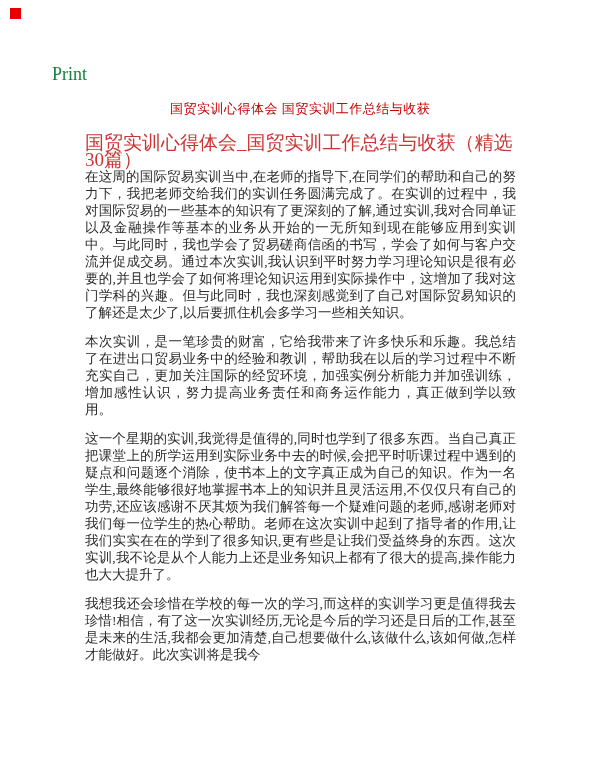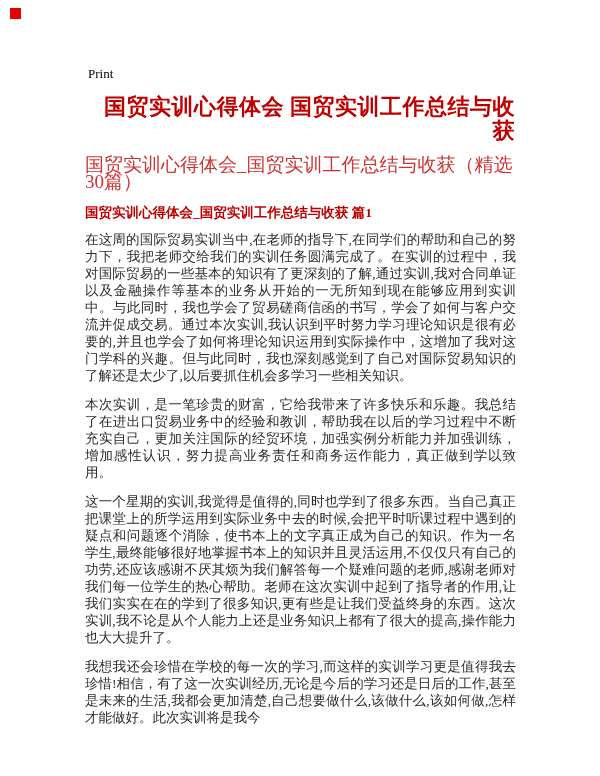--- a/index.html
+++ b/index.html
@@ -16,30 +16,30 @@
     background:#ffffff;
     overflow:hidden;
     font-family:"Liberation Serif","DejaVu Serif",serif;
   }
   .red-marker{
     position:absolute;left:10px;top:8px;
     width:11px;height:11px;
     background:var(--marker_red);
   }
   .print{
-    margin:66px 0 0 88px;
-    font-size:13px;line-height:16px;
-    color:#000000;
+    margin:66px 0 0 52px;
+    font-size:18px;line-height:16px;
+    color:#15803d;
     display:inline-block;
   }
   .title{
     margin:13px 85px 0 85px;
-    text-align:right;
-    font-size:22px;line-height:24px;
-    font-weight:bold;
+    text-align:center;
+    font-size:13px;line-height:24px;
+    font-weight:normal;
     letter-spacing:0.5px;
     color:var(--title_red);
   }
   .content{
     margin:0 84px 0 85px; 
   }
   .subtitle{
     margin-top:13px;
     font-size:19px;line-height:17px;
     color:var(--subtitle_red);
@@ -66,21 +66,20 @@
 
   <div class="red-marker"></div>
 
   <div class="print">Print</div>
 
   <h1 class="title">国贸实训心得体会 国贸实训工作总结与收获</h1>
 
   <div class="content">
     <div class="subtitle">国贸实训心得体会_国贸实训工作总结与收获（精选30篇）</div>
 
-    <h2 class="heading">国贸实训心得体会_国贸实训工作总结与收获 篇1</h2>
 
     <p>在这周的国际贸易实训当中,在老师的指导下,在同学们的帮助和自己的努力下，我把老师交给我们的实训任务圆满完成了。在实训的过程中，我对国际贸易的一些基本的知识有了更深刻的了解,通过实训,我对合同单证以及金融操作等基本的业务从开始的一无所知到现在能够应用到实训中。与此同时，我也学会了贸易磋商信函的书写，学会了如何与客户交流并促成交易。通过本次实训,我认识到平时努力学习理论知识是很有必要的,并且也学会了如何将理论知识运用到实际操作中，这增加了我对这门学科的兴趣。但与此同时，我也深刻感觉到了自己对国际贸易知识的了解还是太少了,以后要抓住机会多学习一些相关知识。</p>
     <p>本次实训，是一笔珍贵的财富，它给我带来了许多快乐和乐趣。我总结了在进出口贸易业务中的经验和教训，帮助我在以后的学习过程中不断充实自己，更加关注国际的经贸环境，加强实例分析能力并加强训练，增加感性认识，努力提高业务责任和商务运作能力，真正做到学以致用。</p>
     <p>这一个星期的实训,我觉得是值得的,同时也学到了很多东西。当自己真正把课堂上的所学运用到实际业务中去的时候,会把平时听课过程中遇到的疑点和问题逐个消除，使书本上的文字真正成为自己的知识。作为一名学生,最终能够很好地掌握书本上的知识并且灵活运用,不仅仅只有自己的功劳,还应该感谢不厌其烦为我们解答每一个疑难问题的老师,感谢老师对我们每一位学生的热心帮助。老师在这次实训中起到了指导者的作用,让我们实实在在的学到了很多知识,更有些是让我们受益终身的东西。这次实训,我不论是从个人能力上还是业务知识上都有了很大的提高,操作能力也大大提升了。</p>
     <p>我想我还会珍惜在学校的每一次的学习,而这样的实训学习更是值得我去珍惜!相信，有了这一次实训经历,无论是今后的学习还是日后的工作,甚至是未来的生活,我都会更加清楚,自己想要做什么,该做什么,该如何做,怎样才能做好。此次实训将是我今</p>
   </div>
 
 </div>
 
 </body></html>

